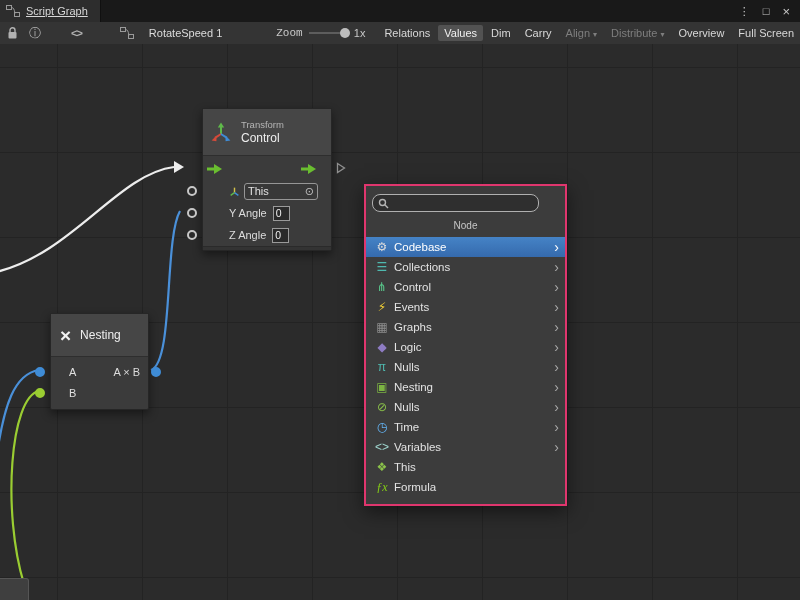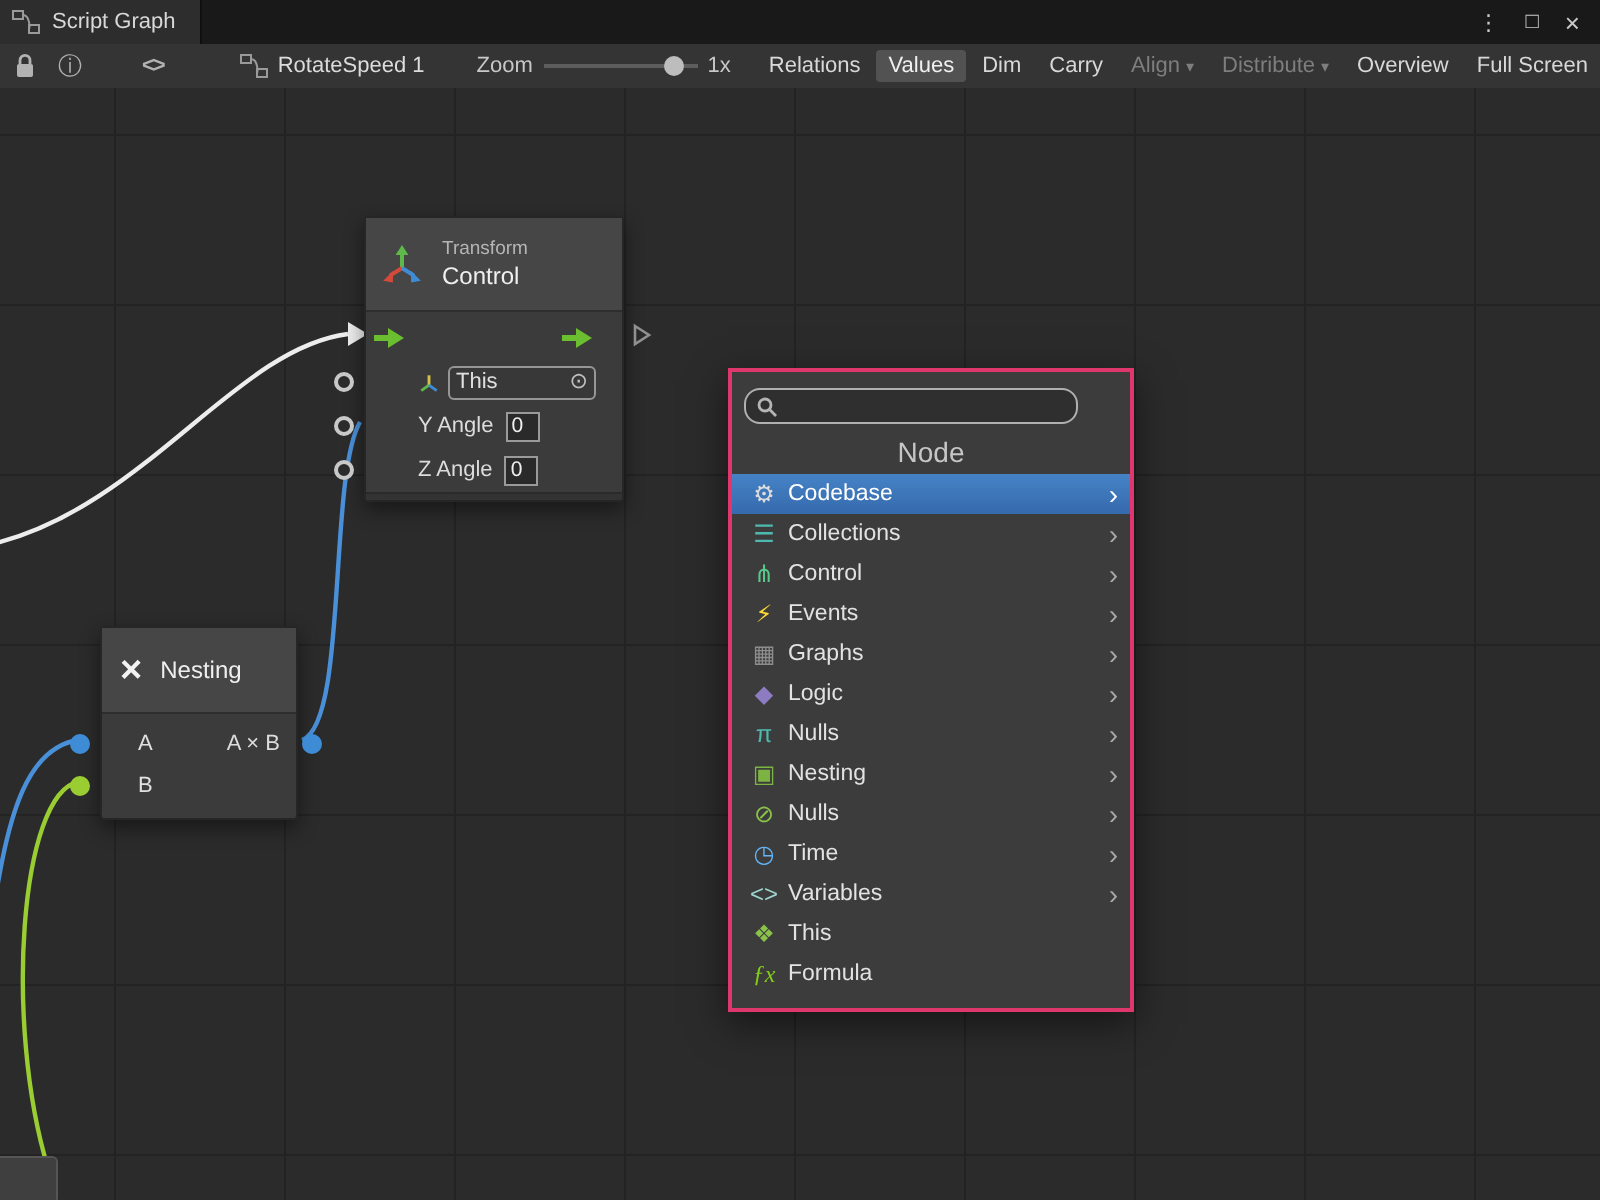--- a/index.html
+++ b/index.html
@@ -3,33 +3,33 @@
 <meta charset="utf-8">
 <style>
   html,body{margin:0;padding:0;background:#111;}
   body{width:800px;height:600px;position:relative;overflow:hidden;
        font-family:"Liberation Sans","DejaVu Sans",sans-serif;color:#d5d5d5;font-size:11px;
        -webkit-font-smoothing:antialiased;}
   
   .titlebar{position:absolute;top:0;left:0;width:800px;height:22px;background:#191919;
             display:flex;align-items:center;}
   .tab{height:22px;background:#2d2d2d;display:flex;align-items:center;gap:6px;
-       padding:0 12px 0 6px;border-right:1px solid #101010;color:#d8d8d8;}
+       padding:0 12px 0 6px;border-right:1px solid #101010;color:#d8d8d8;text-decoration:underline;}
   .win-controls{margin-left:auto;display:flex;align-items:center;gap:13px;padding-right:10px;color:#c8c8c8;}
   .win-controls span{cursor:default;}
   
   .toolbar{position:absolute;top:22px;left:0;width:800px;height:22px;background:#343434;
            border-bottom:1px solid #1e1e1e;display:flex;align-items:center;
            white-space:nowrap;overflow:hidden;color:#d5d5d5;}
   .toolbar .icn{display:inline-flex;align-items:center;justify-content:center;color:#b2b2b2;}
   .tb-lock{margin-left:7px;}
   .tb-info{margin-left:11px;font-size:12px;}
   .tb-code{margin-left:30px;font-weight:bold;letter-spacing:-1px;}
-  .tb-graph{margin-left:38px;display:flex;align-items:center;gap:5px;color:#dcdcdc;}
-  .tb-zoom-label{margin-left:26px;color:#c8c8c8;}
+  .tb-graph{margin-left:38px;display:flex;align-items:center;gap:15px;color:#dcdcdc;}
+  .tb-zoom-label{margin-left:54px;color:#c8c8c8;font-family:Liberation Mono, monospace;}
   .tb-slider{margin-left:6px;position:relative;width:86px;height:12px;}
   .tb-slider .track{position:absolute;left:0;right:0;top:5px;height:2px;background:#5d5d5d;}
   .tb-slider .knob{position:absolute;left:78%;top:1px;width:10px;height:10px;border-radius:50%;background:#bdbdbd;}
   .tb-zoom-val{margin-left:5px;color:#c8c8c8;}
   .tb-buttons{margin-left:13px;display:flex;align-items:center;gap:2px;}
   .tb-btn{padding:2px 6px;border-radius:2px;color:#d8d8d8;}
   .tb-btn.active{background:#525252;color:#f0f0f0;}
   .tb-btn.disabled{color:#7e7e7e;}
   .tb-btn .dd{font-size:8px;margin-left:3px;color:inherit;}
   
@@ -39,21 +39,21 @@
     background-size:85px 85px;background-position:57px 23px;}
   .wires{position:absolute;top:0;left:0;width:800px;height:556px;pointer-events:none;}
   .wires path{fill:none;stroke-width:2.2px;}
   .w-white{stroke:#ededed;}
   .w-blue{stroke:#4a90d9;}
   .w-green{stroke:#9acd32;}
   
   .node{position:absolute;background:#3b3b3b;border:1px solid #262626;border-radius:2px;
         box-shadow:0 4px 10px rgba(0,0,0,.45);color:#e0e0e0;}
   .node-header{background:#464646;border-bottom:1px solid #2e2e2e;display:flex;align-items:center;}
-  .rotate-node{left:182px;top:64px;width:128px;}
+  .rotate-node{left:202px;top:64px;width:128px;}
   .rotate-node .node-header{height:46px;padding-left:8px;gap:10px;}
   .nh-cat{font-size:9.5px;color:#b5b5b5;line-height:12px;}
   .nh-title{font-size:12px;color:#efefef;line-height:14px;}
   .node-body{padding-top:2px;}
   .nrow{position:relative;height:22px;display:flex;align-items:center;}
   .nrow.ctrl{justify-content:space-between;padding:0 14px 0 4px;}
   .nrow.fields{padding:0 10px 0 26px;gap:0;}
   .nrow .lbl{color:#dcdcdc;}
   .port{position:absolute;left:-16px;top:50%;margin-top:-5px;width:10px;height:10px;border-radius:50%;
         box-sizing:border-box;background:#2b2b2b;border:2px solid #c8c8c8;}
@@ -77,21 +77,21 @@
   .mrow .outlbl{margin-left:auto;color:#dcdcdc;}
   .partial-node{position:absolute;left:0;top:534px;width:28px;height:22px;background:#3f3f3f;
                 border:1px solid #555;border-left:none;border-radius:0 3px 3px 0;}
   
   .finder{position:absolute;left:364px;top:140px;width:203px;height:322px;box-sizing:border-box;
           background:#3c3c3c;border:2px solid #e0366e;box-shadow:0 6px 18px rgba(0,0,0,.5);}
   .fsearch{margin:8px 26px 0 6px;height:16px;border:1px solid #b0b0b0;border-radius:8px;background:#2f2f2f;
            display:flex;align-items:center;padding:0 5px;gap:4px;}
   .fsearch input{flex:1;background:transparent;border:none;outline:none;color:#eee;font-size:11px;
                  font-family:inherit;height:100%;padding:0;min-width:0;}
-  .fheader{margin-top:7px;text-align:center;color:#c6c6c6;font-size:14px;height:14px;line-height:14px;}
+  .fheader{margin-top:7px;text-align:center;color:#c6c6c6;font-size:10px;height:14px;line-height:14px;}
   .flist{margin-top:4px;}
   .fitem{height:20px;display:flex;align-items:center;padding:0 6px 0 8px;color:#e2e2e2;}
   .fitem.sel{background:linear-gradient(#4583c6,#356aad);color:#fff;}
   .ficon{width:16px;text-align:center;font-size:12px;line-height:20px;}
   .ficon.it{font-style:italic;font-family:"Liberation Serif","DejaVu Serif",serif;}
   .flabel{margin-left:4px;font-size:11.5px;}
   .fchev{margin-left:auto;color:#a8a8a8;font-size:14px;line-height:20px;}
   .fitem.sel .fchev{color:#fff;}
 </style>
 </head>

